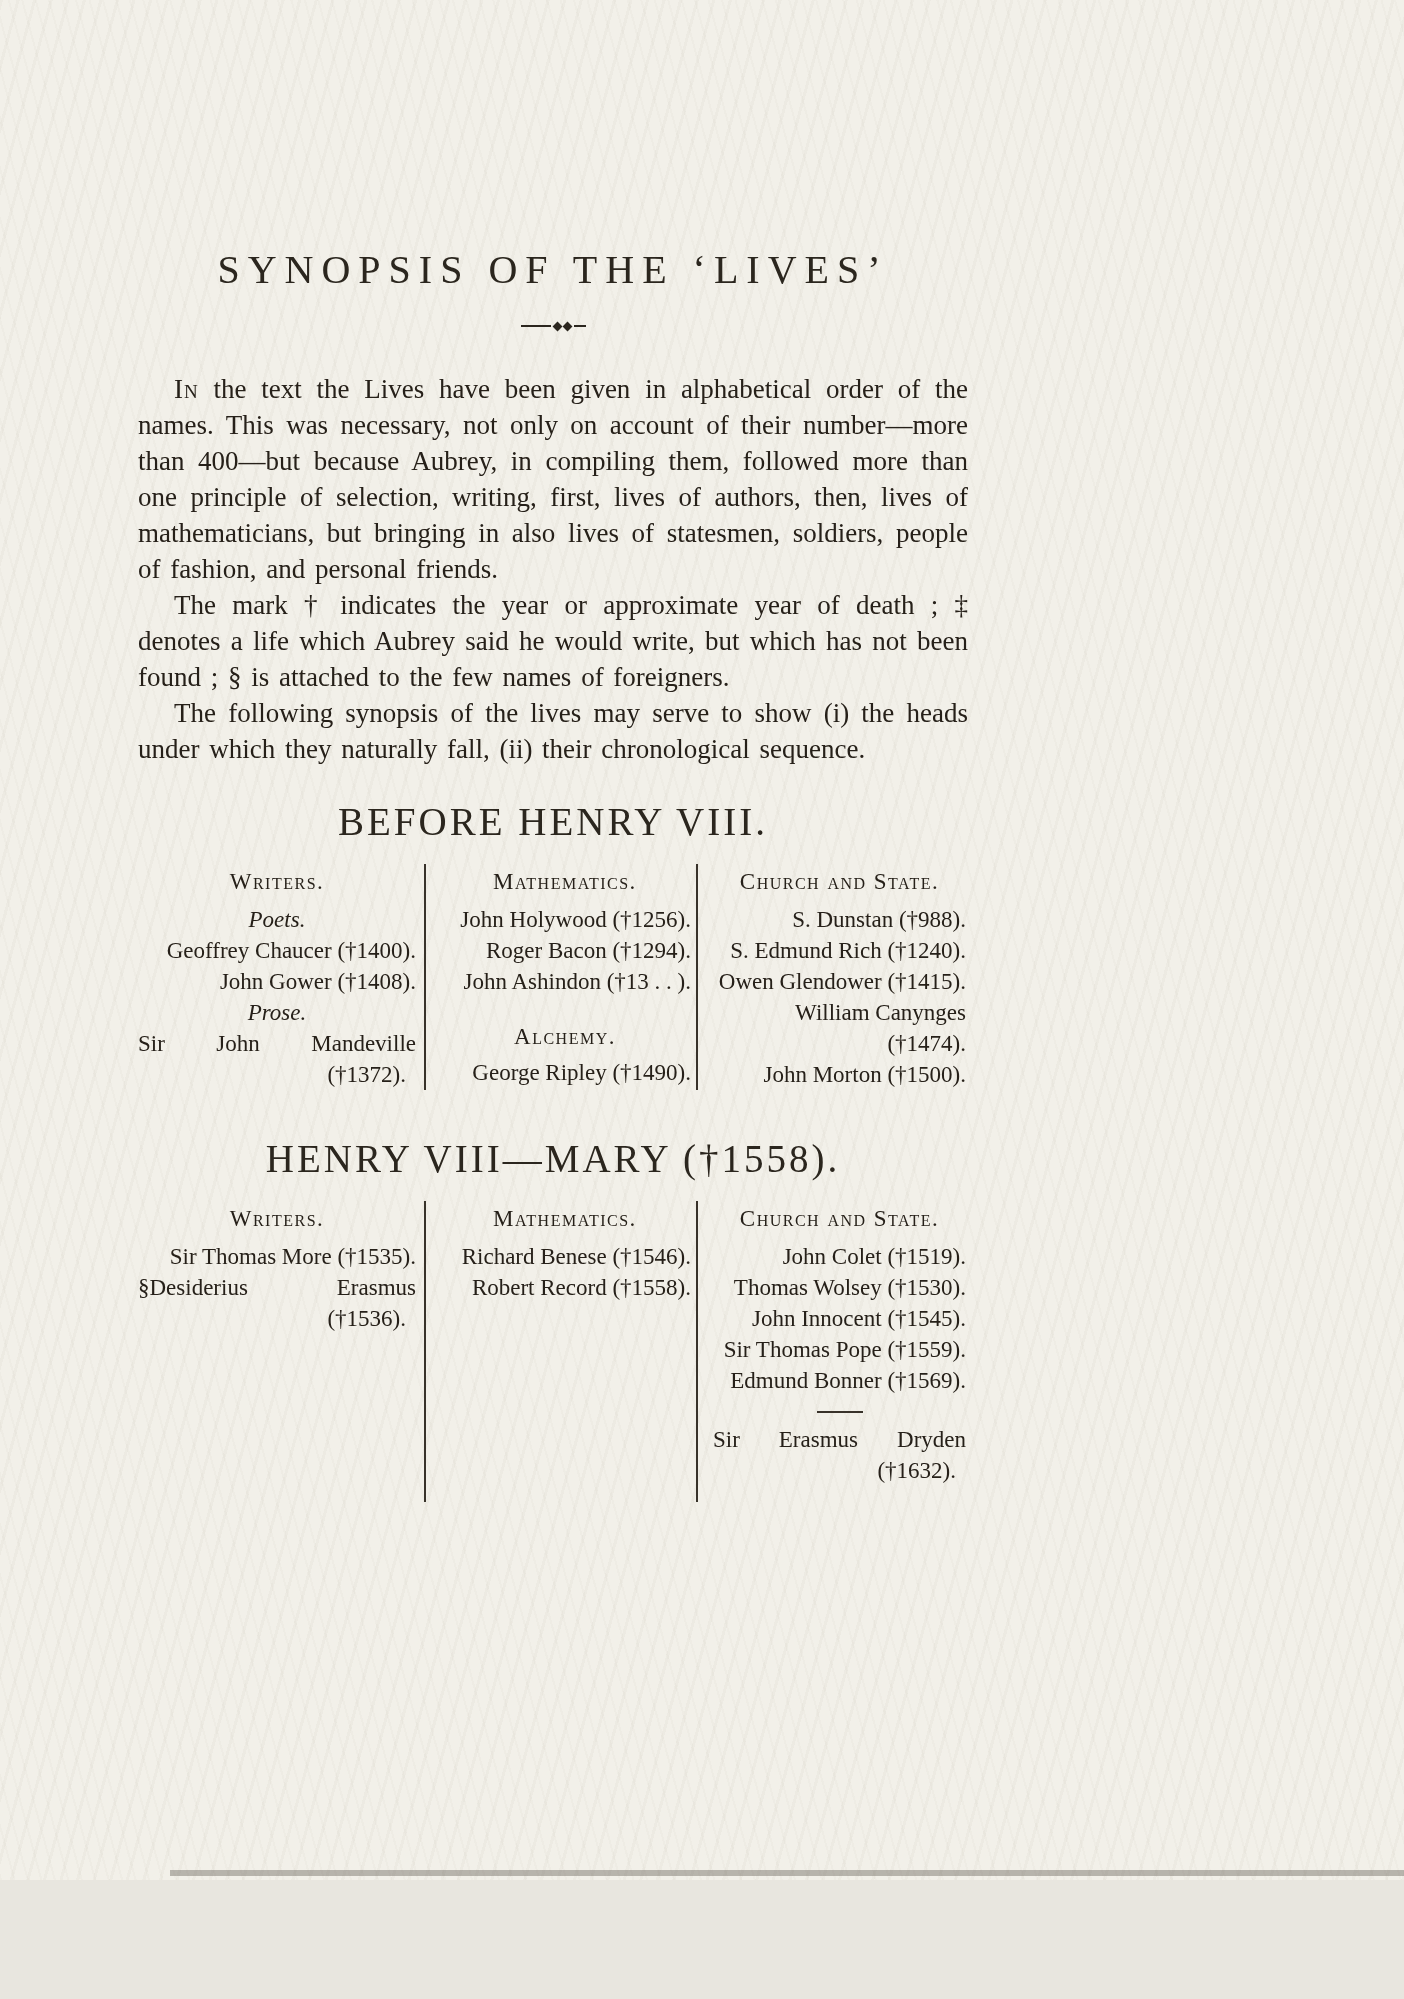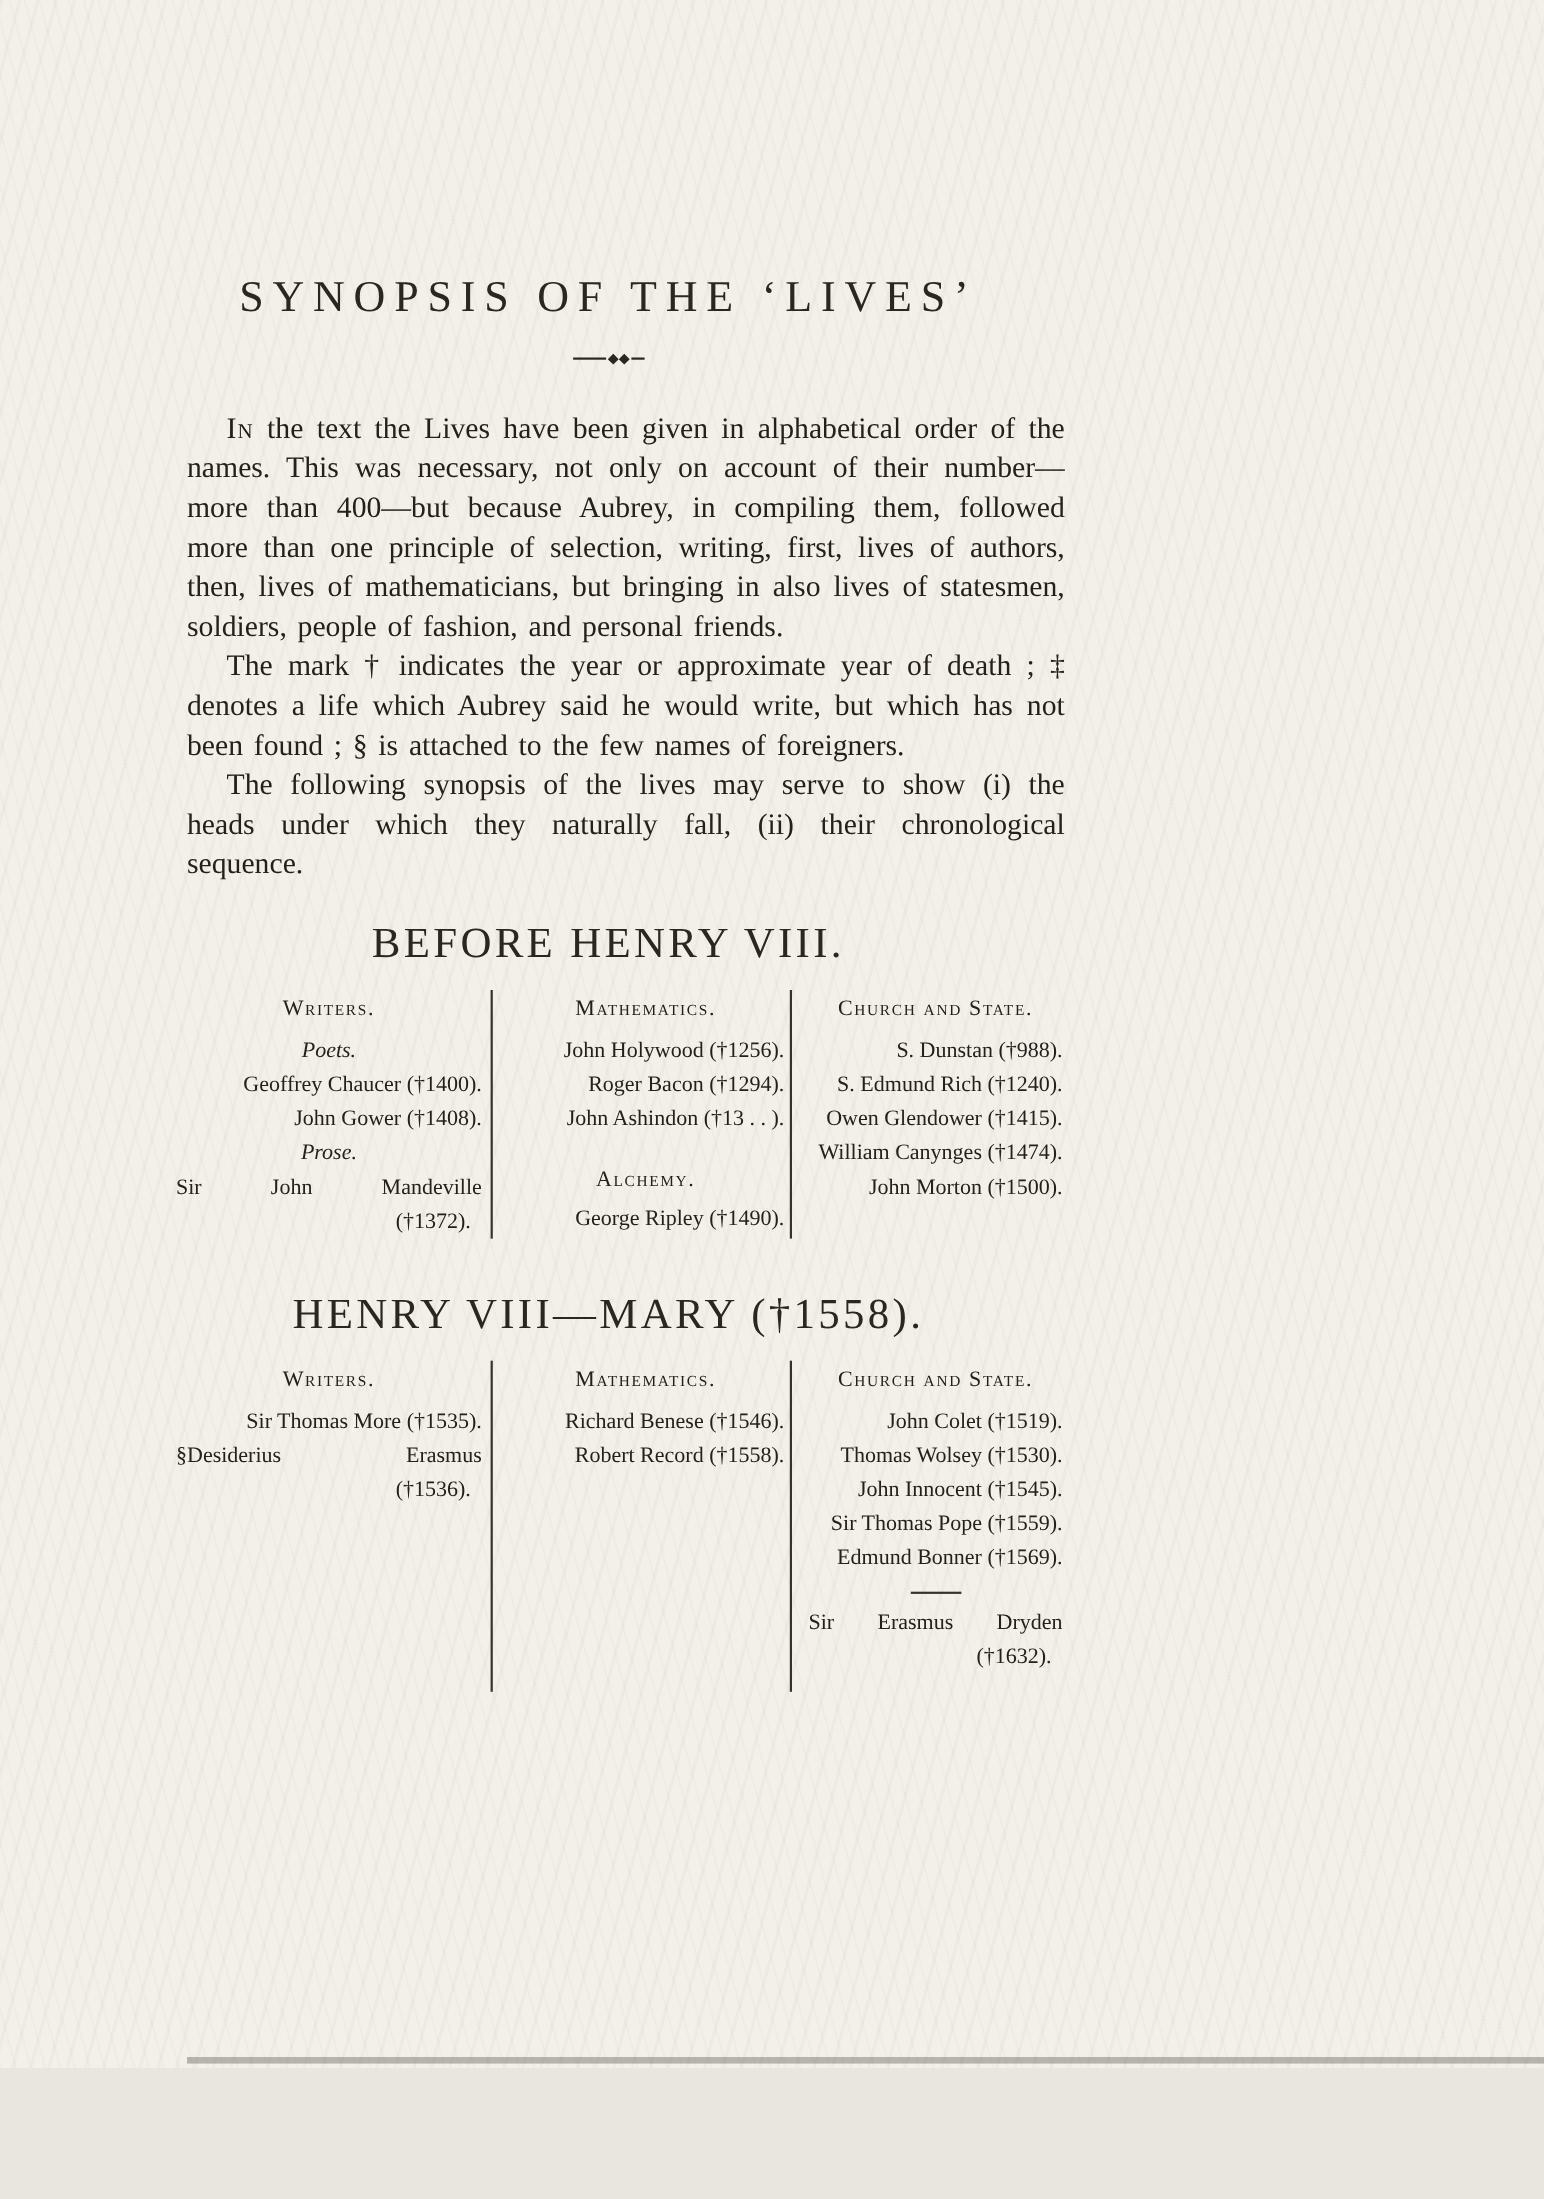--- a/index.html
+++ b/index.html
@@ -47,21 +47,21 @@
     margin-top: 28px;
     display: flex;
     align-items: center;
     justify-content: center;
     gap: 3px;
     height: 10px;
   }
   .orn-line { width: 30px; height: 2px; background: #2b261e; }
   .orn-line.short { width: 12px; }
   .orn-diamond { width: 7px; height: 7px; background: #2b261e; transform: rotate(45deg); }
-  .body-copy { margin-top: 40px; margin-left: 32px; }
+  .body-copy { margin-top: 40px; }
   .body-para {
     font-size: 27px;
     line-height: 36px;
     text-align: justify;
     text-indent: 36px;
     word-spacing: 3px;
     color: #262019;
   }
   .lead-smallcaps { font-variant: small-caps; letter-spacing: 1px; }
   .section-heading {
@@ -70,23 +70,22 @@
     font-size: 39px;
     font-weight: normal;
     letter-spacing: 3px;
     color: #2b261e;
     white-space: nowrap;
   }
   .section-heading.second { margin-top: 46px; }
   .synopsis-table {
     display: flex;
     margin-top: 20px;
-    font-size: 20px;
+    font-size: 23px;
     line-height: 31px;
-    margin-left: 22px;
   }
   .col { padding-top: 2px; }
   .col-1 { width: 288px; border-right: 2px solid #38322a; padding-right: 8px; }
   .col-2 { width: 272px; border-right: 2px solid #38322a; padding-left: 13px; padding-right: 5px; }
   .col-3 { flex: 1; padding-left: 15px; padding-right: 2px; }
   .synopsis-table.second .col { padding-bottom: 16px; }
   .col-header {
     text-align: center;
     font-variant: small-caps;
     letter-spacing: 1.5px;

